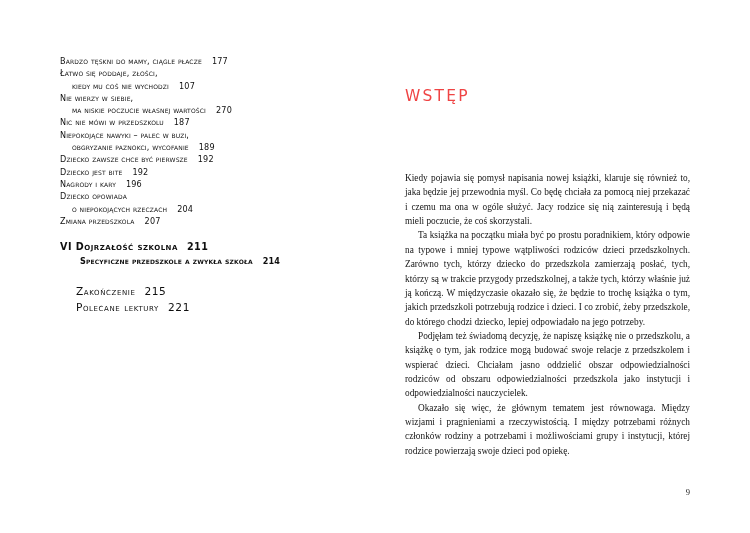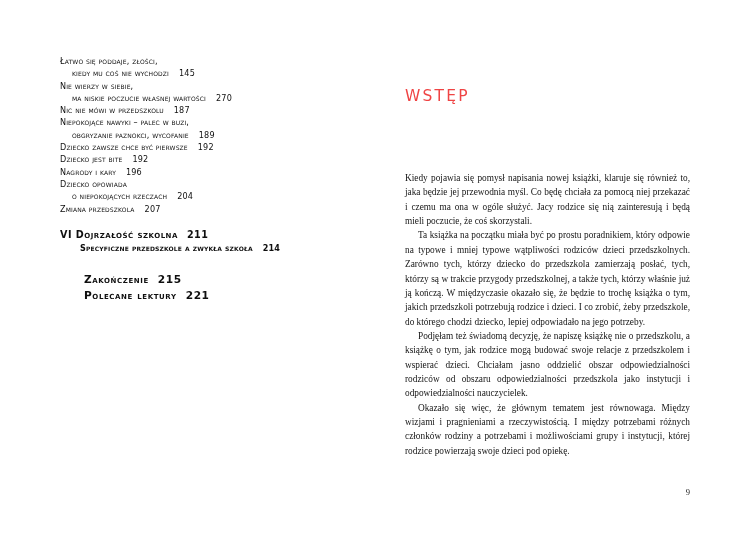--- a/index.html
+++ b/index.html
@@ -63,22 +63,22 @@
     letter-spacing: 0.5px;
     font-weight: 600;
   }
   .toc-section .pg {
     margin-left: 9px;
     font-weight: 600;
   }
   .toc-major {
     font-size: 10.6px;
     letter-spacing: 0.6px;
-    font-weight: 700;
-    margin-left: 24px;
+    font-weight: 400;
+    margin-left: 16px;
   }
   .toc-major .pg {
     margin-left: 9px;
   }
   .sub-under-section {
     margin-left: 20px;
     font-size: 8.1px;
     font-weight: 700;
     letter-spacing: 0.15px;
   }
@@ -117,24 +117,25 @@
   }
 </style>
 </head>
 <body>
 
 <div class="spread">
 
   <div class="page page-left">
     <div class="toc">
 
+      <div class="toc-entry lvl0"><span class="label">Bardzo tęskni do mamy, ciągle płacze</span><span class="pg">177</span></div>
 
       <div class="toc-entry lvl0"><span class="label">Łatwo się poddaje, złości,</span><span class="pg"></span></div>
 
-      <div class="toc-entry lvl1"><span class="label">kiedy mu coś nie wychodzi</span><span class="pg">145</span></div>
+      <div class="toc-entry lvl1"><span class="label">kiedy mu coś nie wychodzi</span><span class="pg">107</span></div>
 
       <div class="toc-entry lvl0"><span class="label">Nie wierzy w siebie,</span><span class="pg"></span></div>
 
       <div class="toc-entry lvl1"><span class="label">ma niskie poczucie własnej wartości</span><span class="pg">270</span></div>
 
 
       <div class="toc-entry lvl0"><span class="label">Nic nie mówi w przedszkolu</span><span class="pg">187</span></div>
 
       <div class="toc-entry lvl0"><span class="label">Niepokojące nawyki – palec w buzi,</span><span class="pg"></span></div>
 

